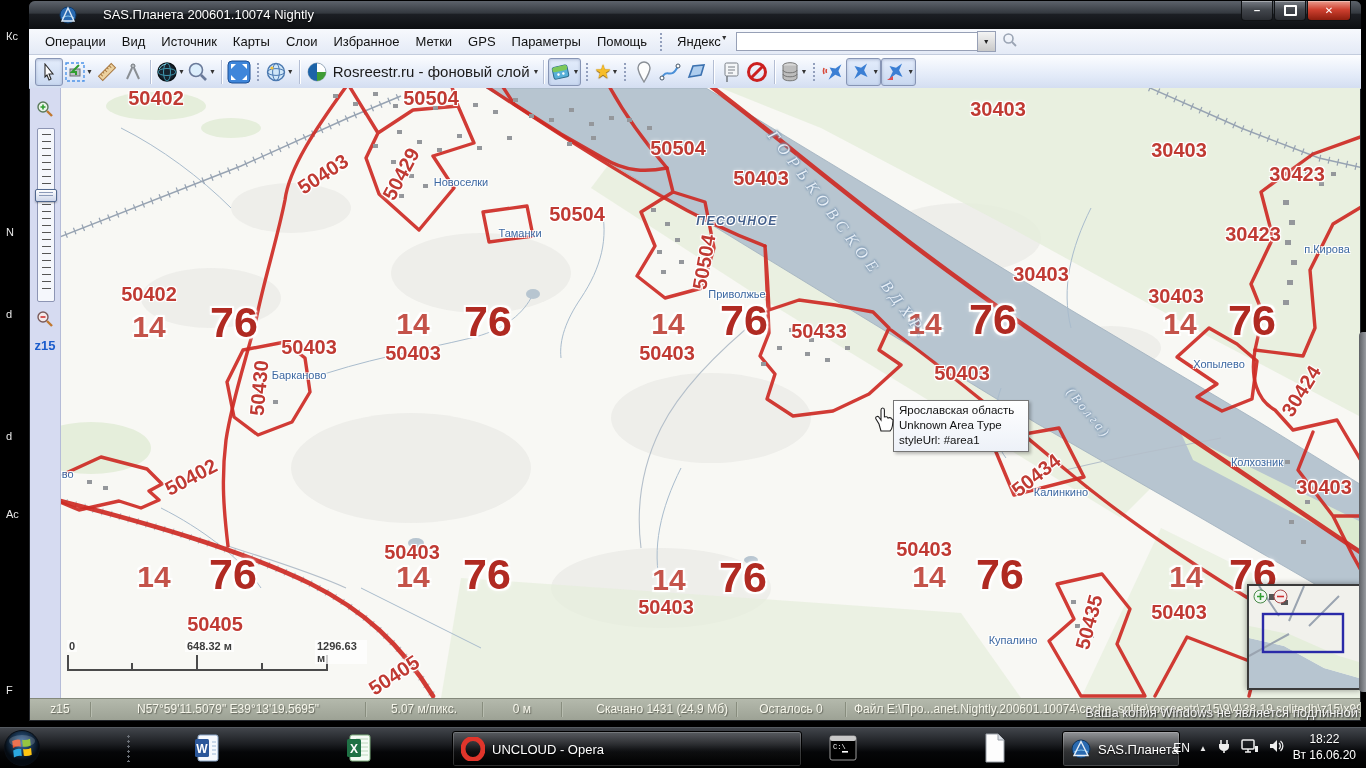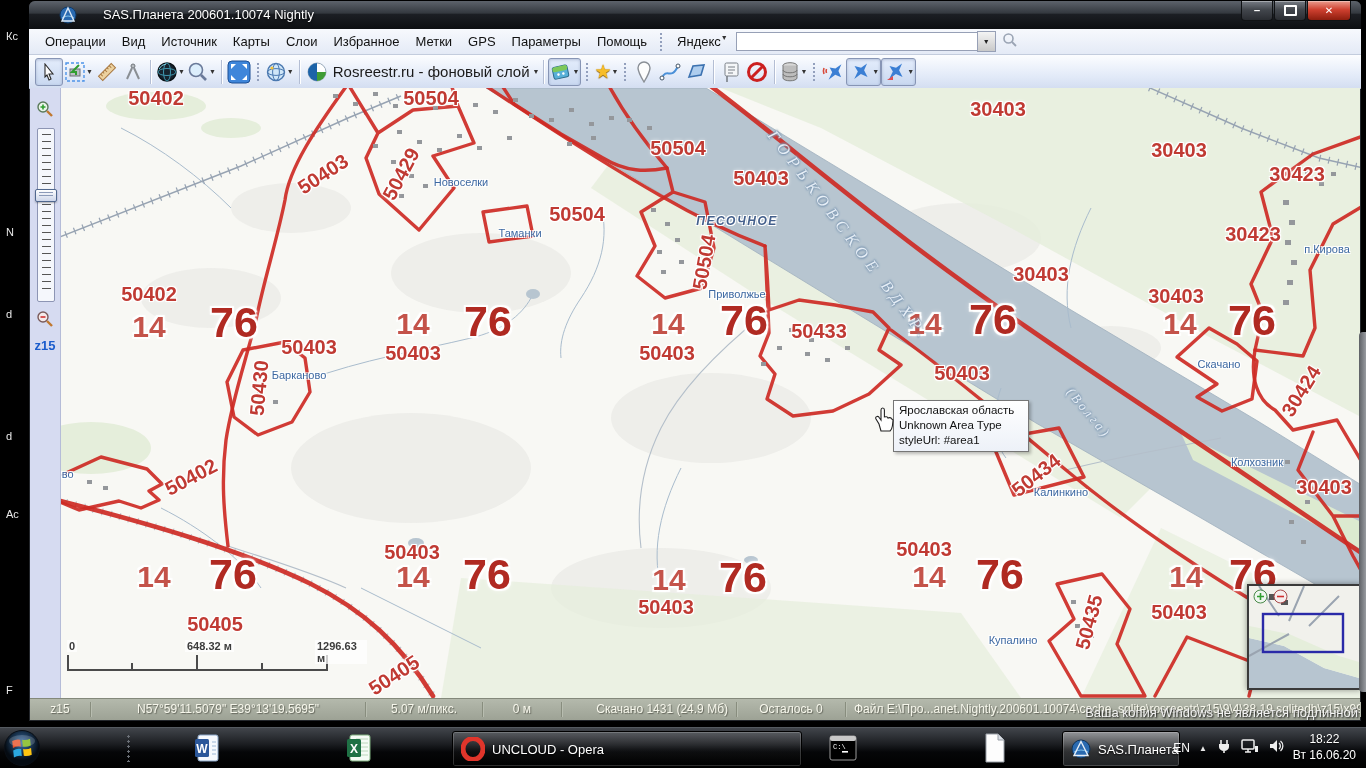--- a/index.html
+++ b/index.html
@@ -541,21 +541,21 @@
             <div class="ml n76" style="left: 683px; top: 232px;">76</div>
             <div class="ml code" style="left: 606px; top: 265px;">50403</div>
             <div class="ml n14" style="left: 864px; top: 236px;">14</div>
             <div class="ml n76" style="left: 932px; top: 231px;">76</div>
             <div class="ml code" style="left: 1115px; top: 208px;">30403</div>
             <div class="ml n14" style="left: 1119px; top: 236px;">14</div>
             <div class="ml n76" style="left: 1191px; top: 232px;">76</div>
             <div class="ml code" style="left: 901px; top: 285px;">50403</div>
             <div class="ml code" style="left: 198px; top: 300px; transform: translate(-50%, -50%) rotate(-85deg);">50430</div>
             <div class="ml place" style="left: 238px; top: 287px;">Барканово</div>
-            <div class="ml place" style="left: 1158px; top: 276px;">Скачано</div>
+            <div class="ml place" style="left: 1158px; top: 276px;">Хопылево</div>
             <div class="ml code" style="left: 1240px; top: 303px; transform: translate(-50%, -50%) rotate(-58deg);">30424</div>
             <div class="ml place" style="left: -8px; top: 386px;">криново</div>
             <div class="ml code" style="left: 130px; top: 389px; transform: translate(-50%, -50%) rotate(-28deg);">50402</div>
             <div class="ml river" style="left: 788px; top: 148px; transform: translate(-50%, -50%) rotate(53deg);">ГОРЬКОВСКОЕ ВДХР.</div>
             <div class="ml riv2" style="left: 1028px; top: 325px; transform: translate(-50%, -50%) rotate(50deg);">(Волга)</div>
             <div class="ml place" style="left: 1196px; top: 374px;">Колхозник</div>
             <div class="ml code" style="left: 1263px; top: 399px;">30403</div>
             <div class="ml code" style="left: 975px; top: 387px; transform: translate(-50%, -50%) rotate(-38deg);">50434</div>
             <div class="ml place" style="left: 1000px; top: 404px;">Калинкино</div>
             <div class="ml code" style="left: 863px; top: 461px;">50403</div>

